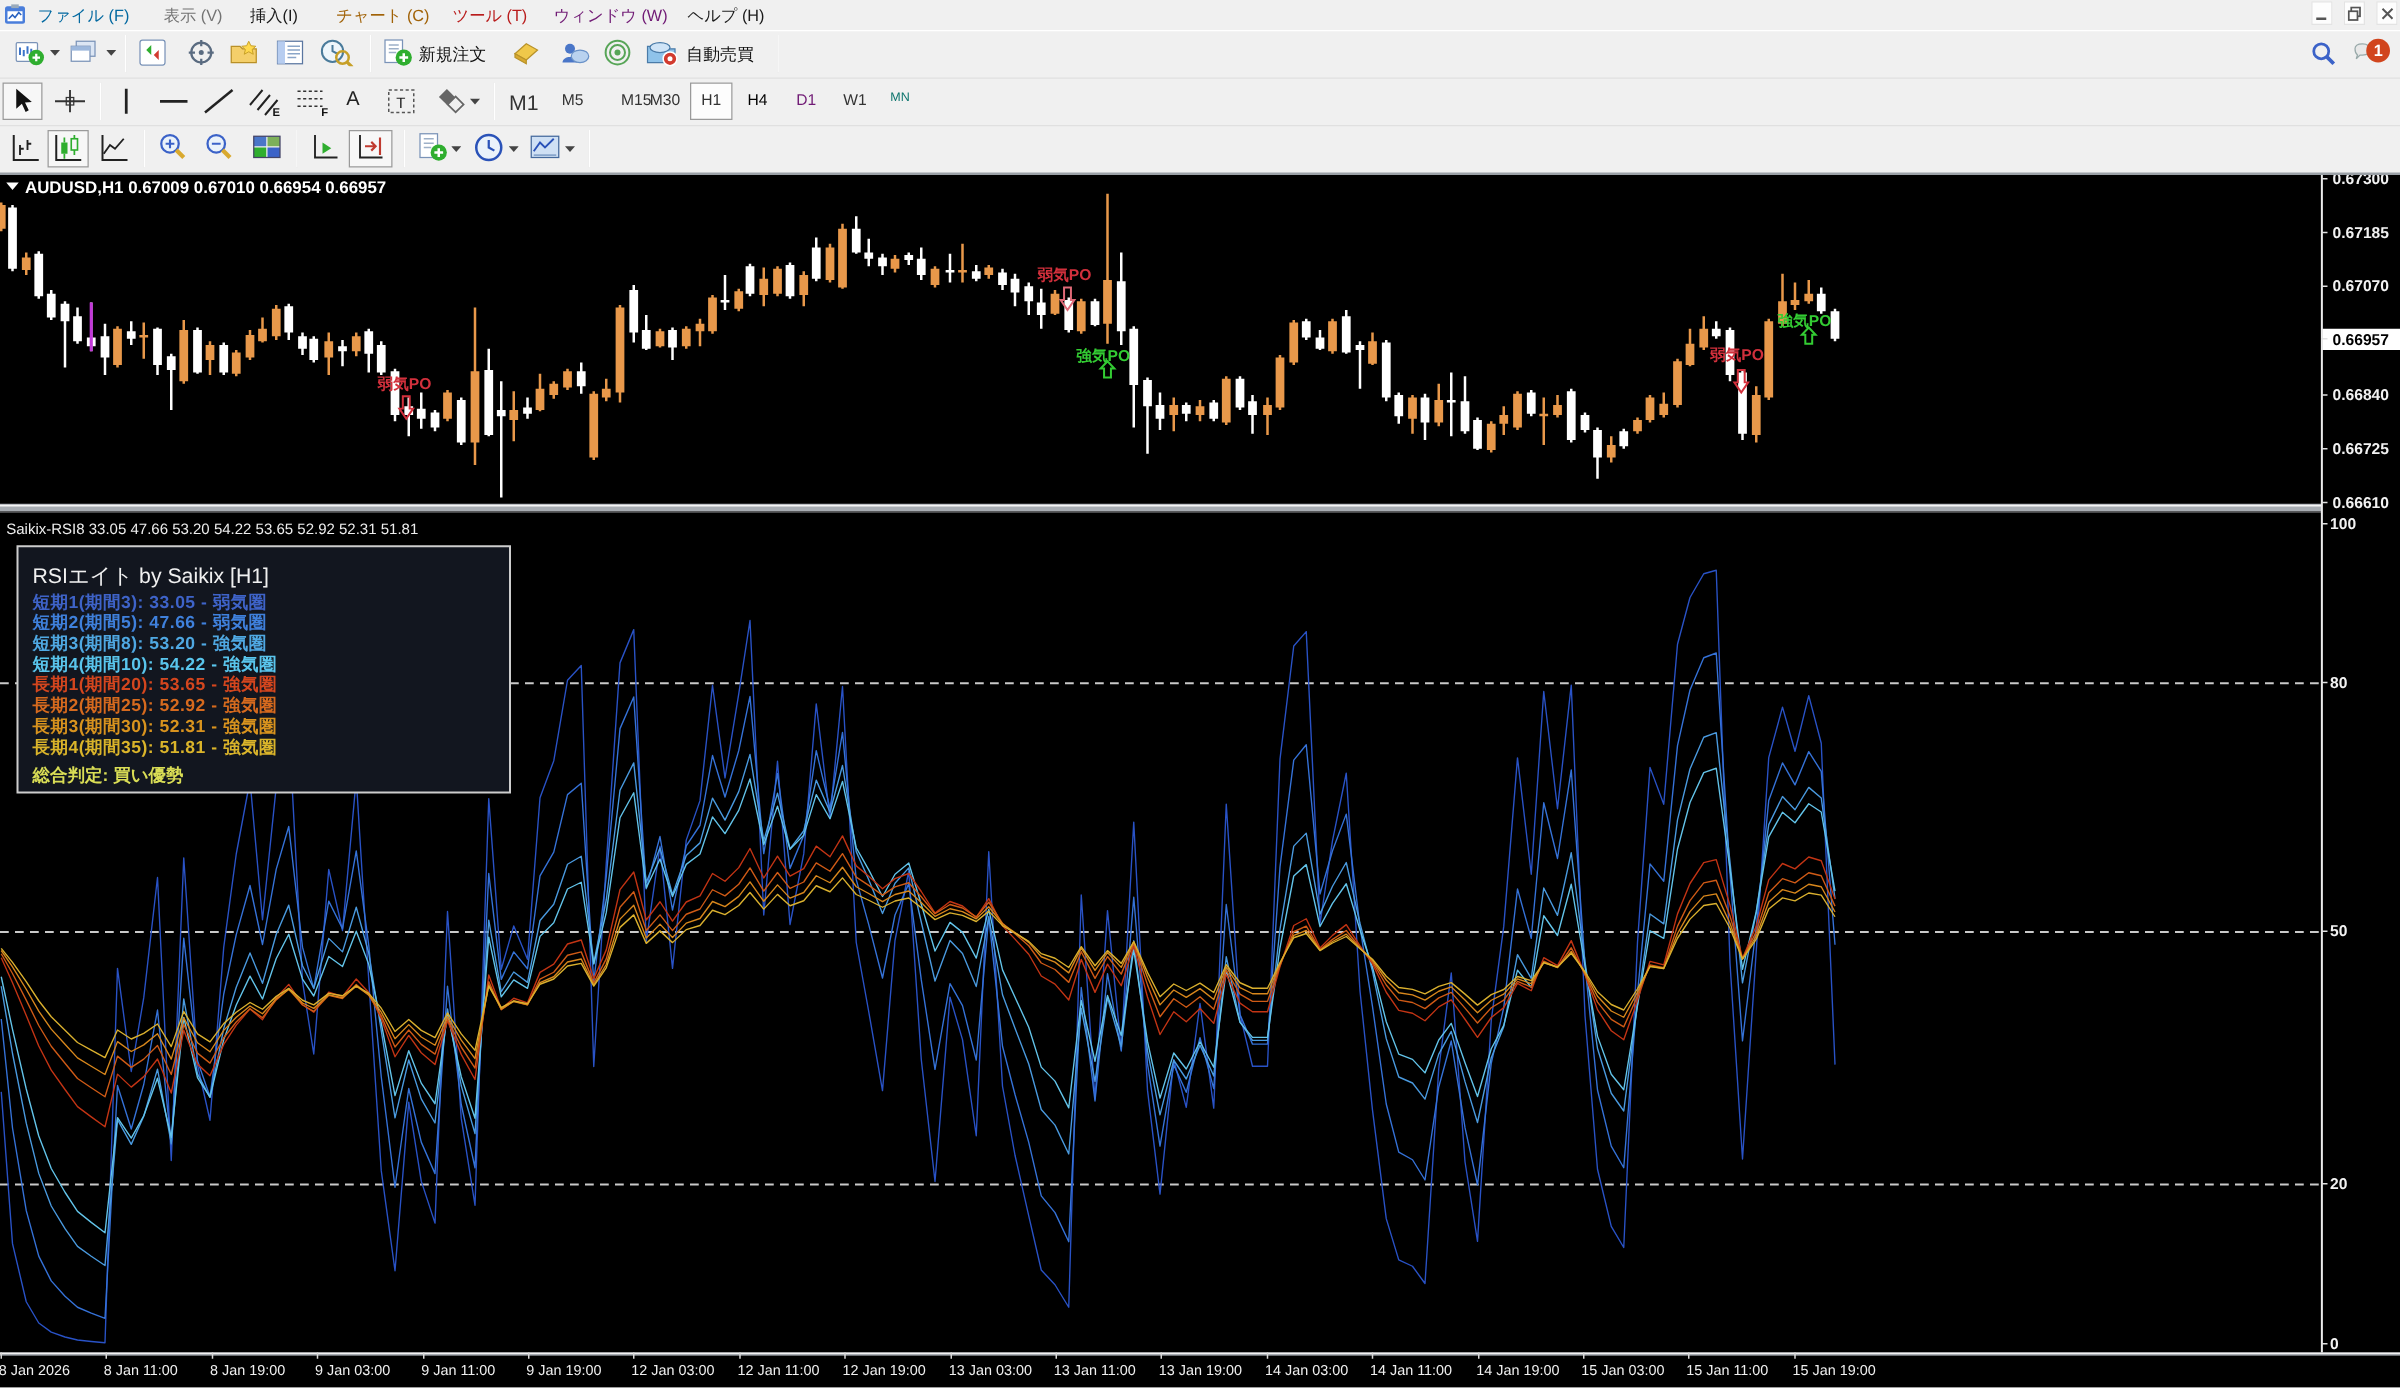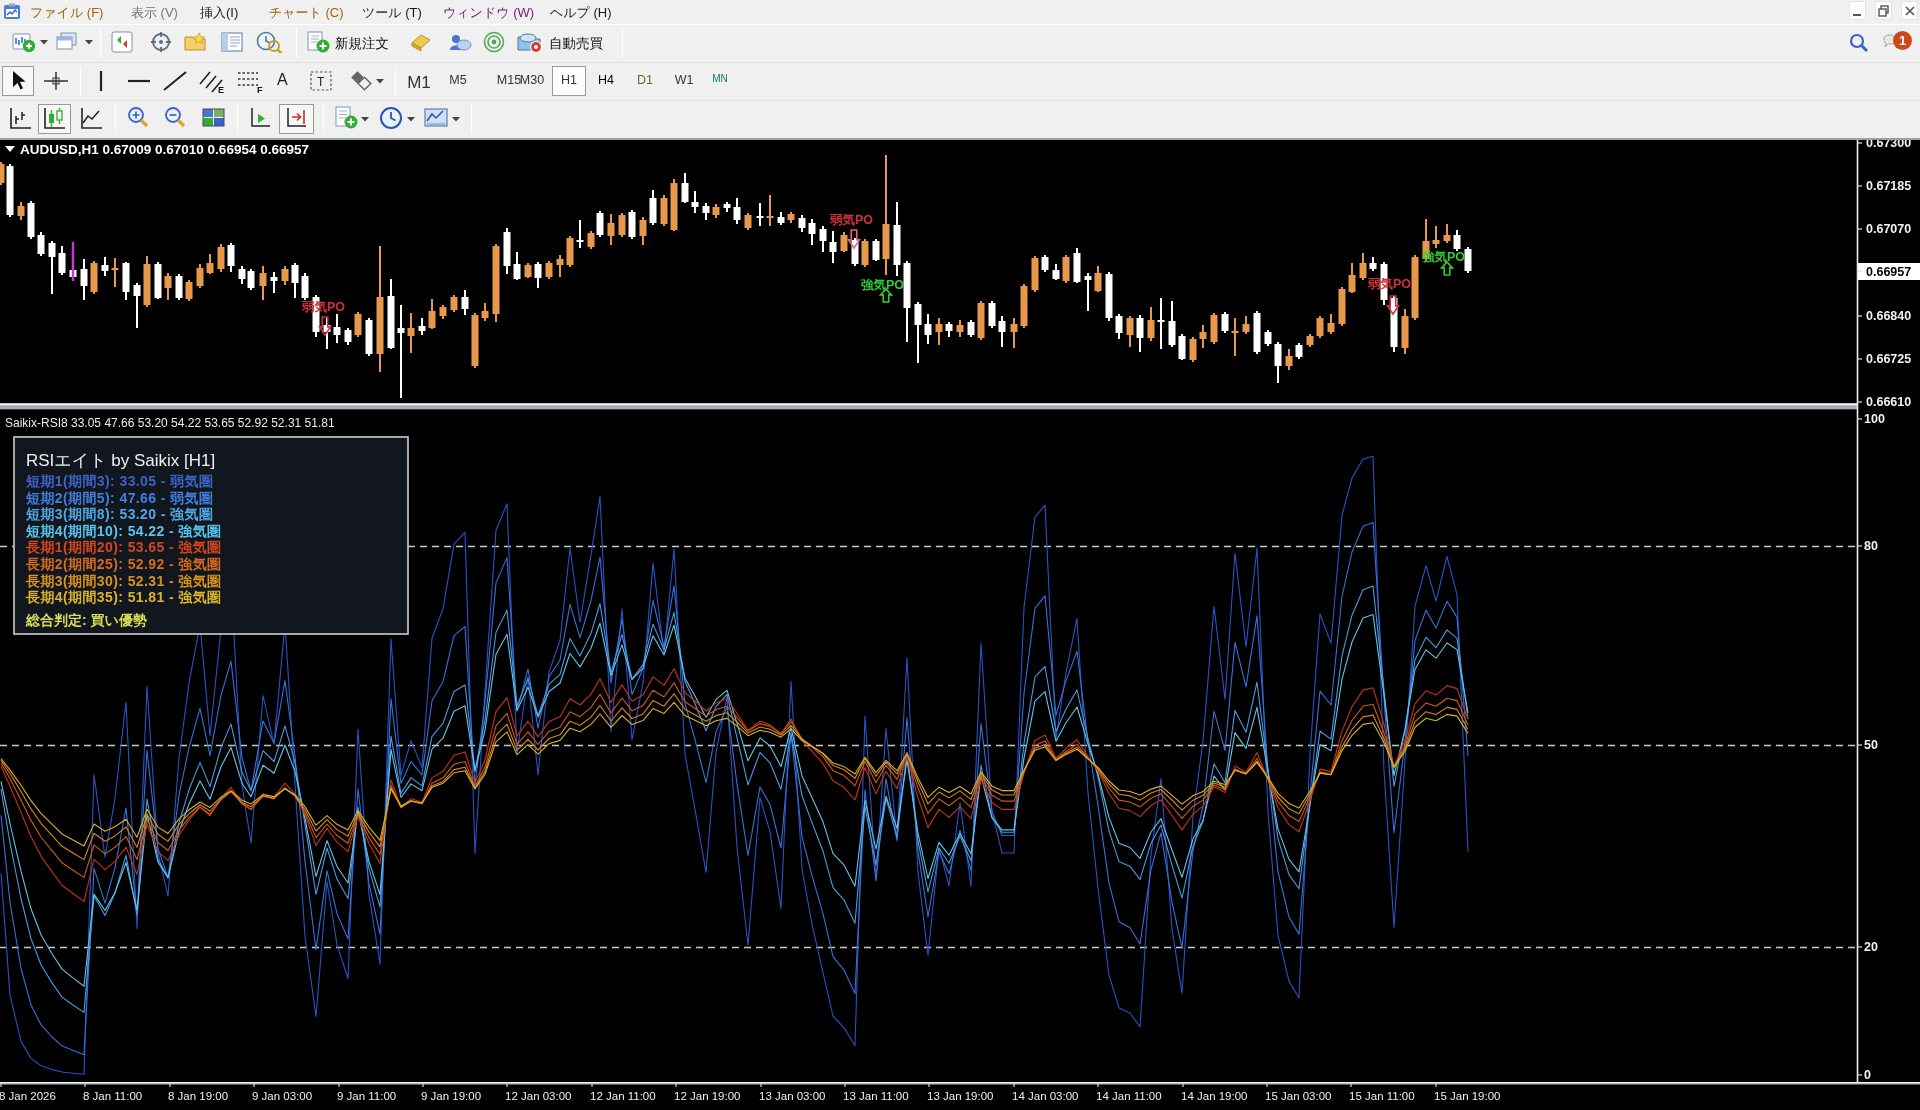--- a/index.html
+++ b/index.html
@@ -6,25 +6,25 @@
 </style></head>
 <body>
 <div style="position:relative;width:1920px;height:140px">
     <div style="position:absolute;left:0;top:0;width:1920px;height:24px;background:#f0f0f0">
       <svg style="position:absolute;left:3px;top:3px" width="18" height="18" viewBox="0 0 18 18">
         <rect x="1" y="2" width="16" height="14" rx="2" fill="#4a7edb"></rect>
         <rect x="3" y="6" width="12" height="8" fill="#fff"></rect>
         <path d="M4 12 L7 9 L9 11 L12 7 L14 9" stroke="#2a62c0" stroke-width="1.3" fill="none"></path>
         <rect x="6" y="0.5" width="6" height="3" fill="#9ab"></rect>
       </svg>
-      <span style="position:absolute;left:30px;top:4px;font-size:13px;color:#a16207">ファイル (F)</span>
+      <span style="position:absolute;left:30px;top:4px;font-size:13px;color:#0369a1">ファイル (F)</span>
       <span style="position:absolute;left:131px;top:4px;font-size:13px;color:#737373">表示 (V)</span>
       <span style="position:absolute;left:200px;top:4px;font-size:13px;color:#1a1a1a">挿入(I)</span>
       <span style="position:absolute;left:269px;top:4px;font-size:13px;color:#a16207">チャート (C)</span>
-      <span style="position:absolute;left:362px;top:4px;font-size:13px;color:#0f172a">ツール (T)</span>
+      <span style="position:absolute;left:362px;top:4px;font-size:13px;color:#b91c1c">ツール (T)</span>
       <span style="position:absolute;left:443px;top:4px;font-size:13px;color:#701a75">ウィンドウ (W)</span>
       <span style="position:absolute;left:550px;top:4px;font-size:13px;color:#1a1a1a">ヘルプ (H)</span>
       <div style="position:absolute;left:1849px;top:1px;width:17px;height:19px;background:#fdfdfd;border:1px solid #e3e3e3"></div>
       <div style="position:absolute;left:1875px;top:1px;width:17px;height:19px;background:#fdfdfd;border:1px solid #e3e3e3"></div>
       <div style="position:absolute;left:1901px;top:1px;width:17px;height:19px;background:#fdfdfd;border:1px solid #e3e3e3"></div>
       <svg style="position:absolute;left:1852px;top:6px" width="12" height="12" viewBox="0 0 12 12">
         <rect x="1" y="8" width="8" height="2" fill="#555"></rect>
       </svg>
       <svg style="position:absolute;left:1878px;top:5px" width="12" height="12" viewBox="0 0 12 12">
         <rect x="3" y="1" width="7" height="7" fill="none" stroke="#555" stroke-width="1.4"></rect>
@@ -157,21 +157,21 @@
       <path d="M0 1 L8 1 L4 5.5 Z" fill="#444"></path>
     </svg>
     <div style="position:absolute;left:395px;top:66px;width:1px;height:30px;background:#cfcfcf;border-right:1px solid #fff"></div>
     <div style="position:absolute;left:552px;top:66px;width:34px;height:30px;background:#fdfdfd;border:1px solid #9a9a9a"></div>
     <span style="position:absolute;left:419px;top:73px;font-size:17px;color:#333;transform:translateX(-50%)">M1</span>
     <span style="position:absolute;left:458px;top:73px;font-size:12.5px;color:#333;transform:translateX(-50%)">M5</span>
     <span style="position:absolute;left:509px;top:73px;font-size:12.5px;color:#333;transform:translateX(-50%)">M15</span>
     <span style="position:absolute;left:532px;top:73px;font-size:12.5px;color:#333;transform:translateX(-50%)">M30</span>
     <span style="position:absolute;left:569px;top:73px;font-size:12.5px;color:#333;transform:translateX(-50%)">H1</span>
     <span style="position:absolute;left:606px;top:73px;font-size:12.5px;color:#000000;transform:translateX(-50%)">H4</span>
-    <span style="position:absolute;left:645px;top:73px;font-size:12.5px;color:#4d7c0f;transform:translateX(-50%)">D1</span>
+    <span style="position:absolute;left:645px;top:73px;font-size:12.5px;color:#701a75;transform:translateX(-50%)">D1</span>
     <span style="position:absolute;left:684px;top:73px;font-size:12.5px;color:#333;transform:translateX(-50%)">W1</span>
     <span style="position:absolute;left:720px;top:73px;font-size:10px;color:#0f766e;transform:translateX(-50%)">MN</span>
     <div style="position:absolute;left:0;top:100px;width:1920px;height:38px;background:#f0f0f0;border-top:1px solid #e0e0e0"></div>
     <svg style="position:absolute;left:8px;top:106px" width="26" height="26" viewBox="0 0 26 26">
       <path d="M3 2 L3 22 L23 22" stroke="#222" stroke-width="1.6" fill="none"></path>
       <path d="M8 18 L8 10 M8 13 L11 13 M14 14 L14 6 M14 9 L17 9" stroke="#222" stroke-width="1.5"></path>
     </svg>
     <div style="position:absolute;left:38px;top:104px;width:33px;height:30px;background:#f7f7f7;border:1px solid #9a9a9a"></div>
     <svg style="position:absolute;left:42px;top:106px" width="26" height="26" viewBox="0 0 26 26">
       <path d="M3 2 L3 22 L23 22" stroke="#222" stroke-width="1.6" fill="none"></path>

